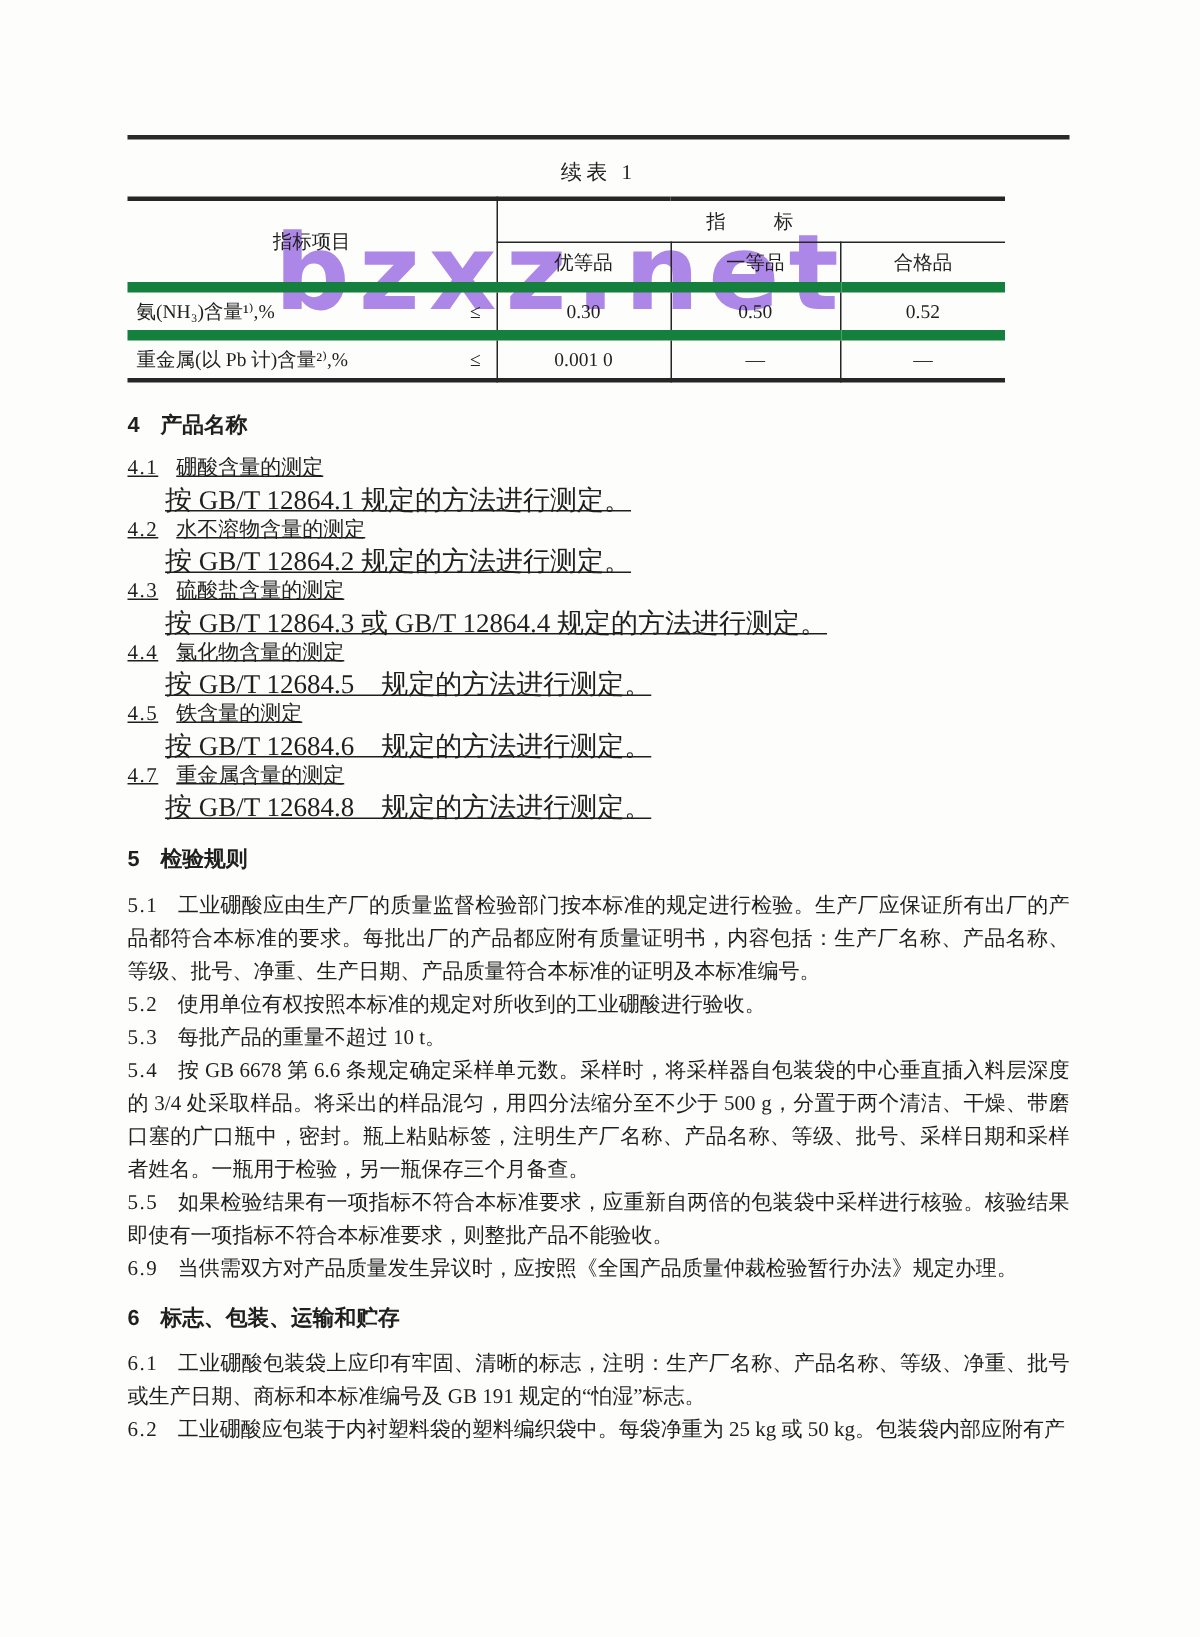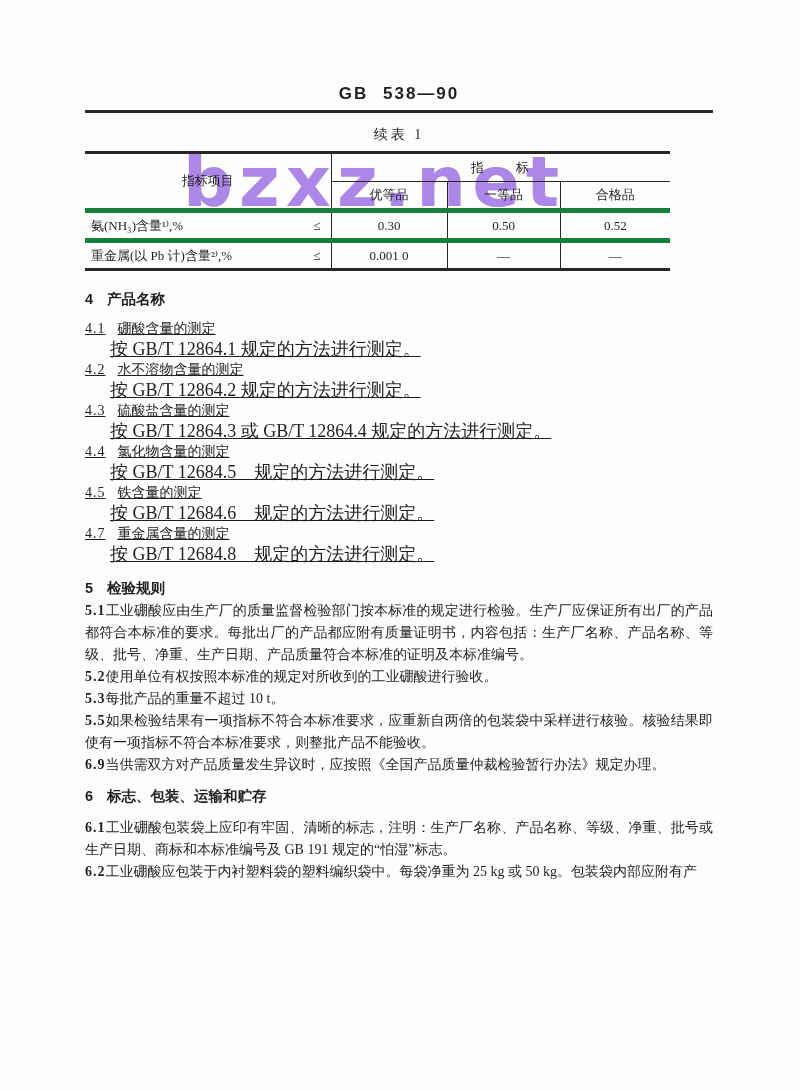--- a/index.html
+++ b/index.html
@@ -29,57 +29,56 @@
   table.spec {
     border-collapse:collapse; table-layout:fixed;
     width:585px; margin-top:7px;
     border-top:3px solid #262626; border-bottom:3px solid #262626;
     font-size:13px; background:transparent;
   }
   table.spec th, table.spec td { font-weight:normal; padding:0 6px; }
   th.item-head { text-align:center; border-right:1px solid #262626; }
   th.group-head { border-bottom:1px solid #262626; text-align:center; height:27px; letter-spacing:2px;margin-left:16px; }
   th.grade { border-left:1px solid #262626; text-align:center; height:26px; }
-  tr.dr td { border-top:5px solid #15803d; height:25px; }
+  tr.dr td { border-top:7px solid #15803d; height:25px; }
   tr.dr td.val { border-left:1px solid #262626; text-align:center; }
   td.item .cellflex { display:flex; justify-content:space-between; align-items:center; }
   td.item .rel { padding-right:4px; font-size:13px; }
 
   .notes { margin-top:8px; font-size:13px; line-height:18px; padding-left:15px; }
   .note-second { padding-left:24px; margin-top:2px; }
 
   .sec-heading {
     font-family:"Liberation Sans","DejaVu Sans",sans-serif;
     font-weight:bold; font-size:14.5px; margin:0;
   }
   .sec-heading .sec-no { margin-right:14px; }
   #sec4-heading { margin-top:19px; }
-  #sec5-heading { margin-top:15px; margin-bottom:2px; }
+  #sec5-heading { margin-top:15px; margin-bottom:12px; }
   #sec6-heading { margin-top:11px; margin-bottom:11px; }
 
   .methods { margin-top:10px; }
   .method .m-title { line-height:20px; font-size:14px; }
   .method .m-title .cl-no { margin-right:12px; letter-spacing:1px; }
   .method .m-body { line-height:20px; font-size:18px; padding-left:25px; }
   .method { margin-bottom:1px;text-decoration:underline; }
 
   .clause {
     margin:0; font-size:14px; line-height:22px;
     text-align:justify;
   }
-  .clause .cl-no { letter-spacing:1px; white-space:nowrap;font-weight:bold; }
+  .clause .cl-no { margin-right:13px; letter-spacing:1px; white-space:nowrap; }
 </style>
 </head>
 <body>
 
 <div class="watermark">bzxz.net</div>
 
 <div class="page">
 
-  <div class="doc-number">GB 538—90</div>
   <div class="header-rule"></div>
   <div class="table-caption">续表 1</div>
 
   <table class="spec">
     <colgroup>
       <col style="width:246px">
         <col style="width:116px">
         <col style="width:113px">
         <col style="width:110px">
     </colgroup>
@@ -151,20 +150,21 @@
   </div>
 
   <h2 class="sec-heading" id="sec5-heading">
     <span class="sec-no">5</span><span>检验规则</span>
   </h2>
 
   <div>
     <p class="clause"><span class="cl-no">5.1</span><span>工业硼酸应由生产厂的质量监督检验部门按本标准的规定进行检验。生产厂应保证所有出厂的产品都符合本标准的要求。每批出厂的产品都应附有质量证明书，内容包括：生产厂名称、产品名称、等级、批号、净重、生产日期、产品质量符合本标准的证明及本标准编号。</span></p>
     <p class="clause"><span class="cl-no">5.2</span><span>使用单位有权按照本标准的规定对所收到的工业硼酸进行验收。</span></p>
     <p class="clause"><span class="cl-no">5.3</span><span>每批产品的重量不超过 10 t。</span></p>
+    <p class="clause"><span class="cl-no">5.4</span><span>按 GB 6678 第 6.6 条规定确定采样单元数。采样时，将采样器自包装袋的中心垂直插入料层深度的 3/4 处采取样品。将采出的样品混匀，用四分法缩分至不少于 500 g，分置于两个清洁、干燥、带磨口塞的广口瓶中，密封。瓶上粘贴标签，注明生产厂名称、产品名称、等级、批号、采样日期和采样者姓名。一瓶用于检验，另一瓶保存三个月备查。</span></p>
     <p class="clause"><span class="cl-no">5.5</span><span>如果检验结果有一项指标不符合本标准要求，应重新自两倍的包装袋中采样进行核验。核验结果即使有一项指标不符合本标准要求，则整批产品不能验收。</span></p>
     <p class="clause"><span class="cl-no">6.9</span><span>当供需双方对产品质量发生异议时，应按照《全国产品质量仲裁检验暂行办法》规定办理。</span></p>
   </div>
 
   <h2 class="sec-heading" id="sec6-heading">
     <span class="sec-no">6</span><span>标志、包装、运输和贮存</span>
   </h2>
 
   <div>
     <p class="clause"><span class="cl-no">6.1</span><span>工业硼酸包装袋上应印有牢固、清晰的标志，注明：生产厂名称、产品名称、等级、净重、批号或生产日期、商标和本标准编号及 GB 191 规定的“怕湿”标志。</span></p>

